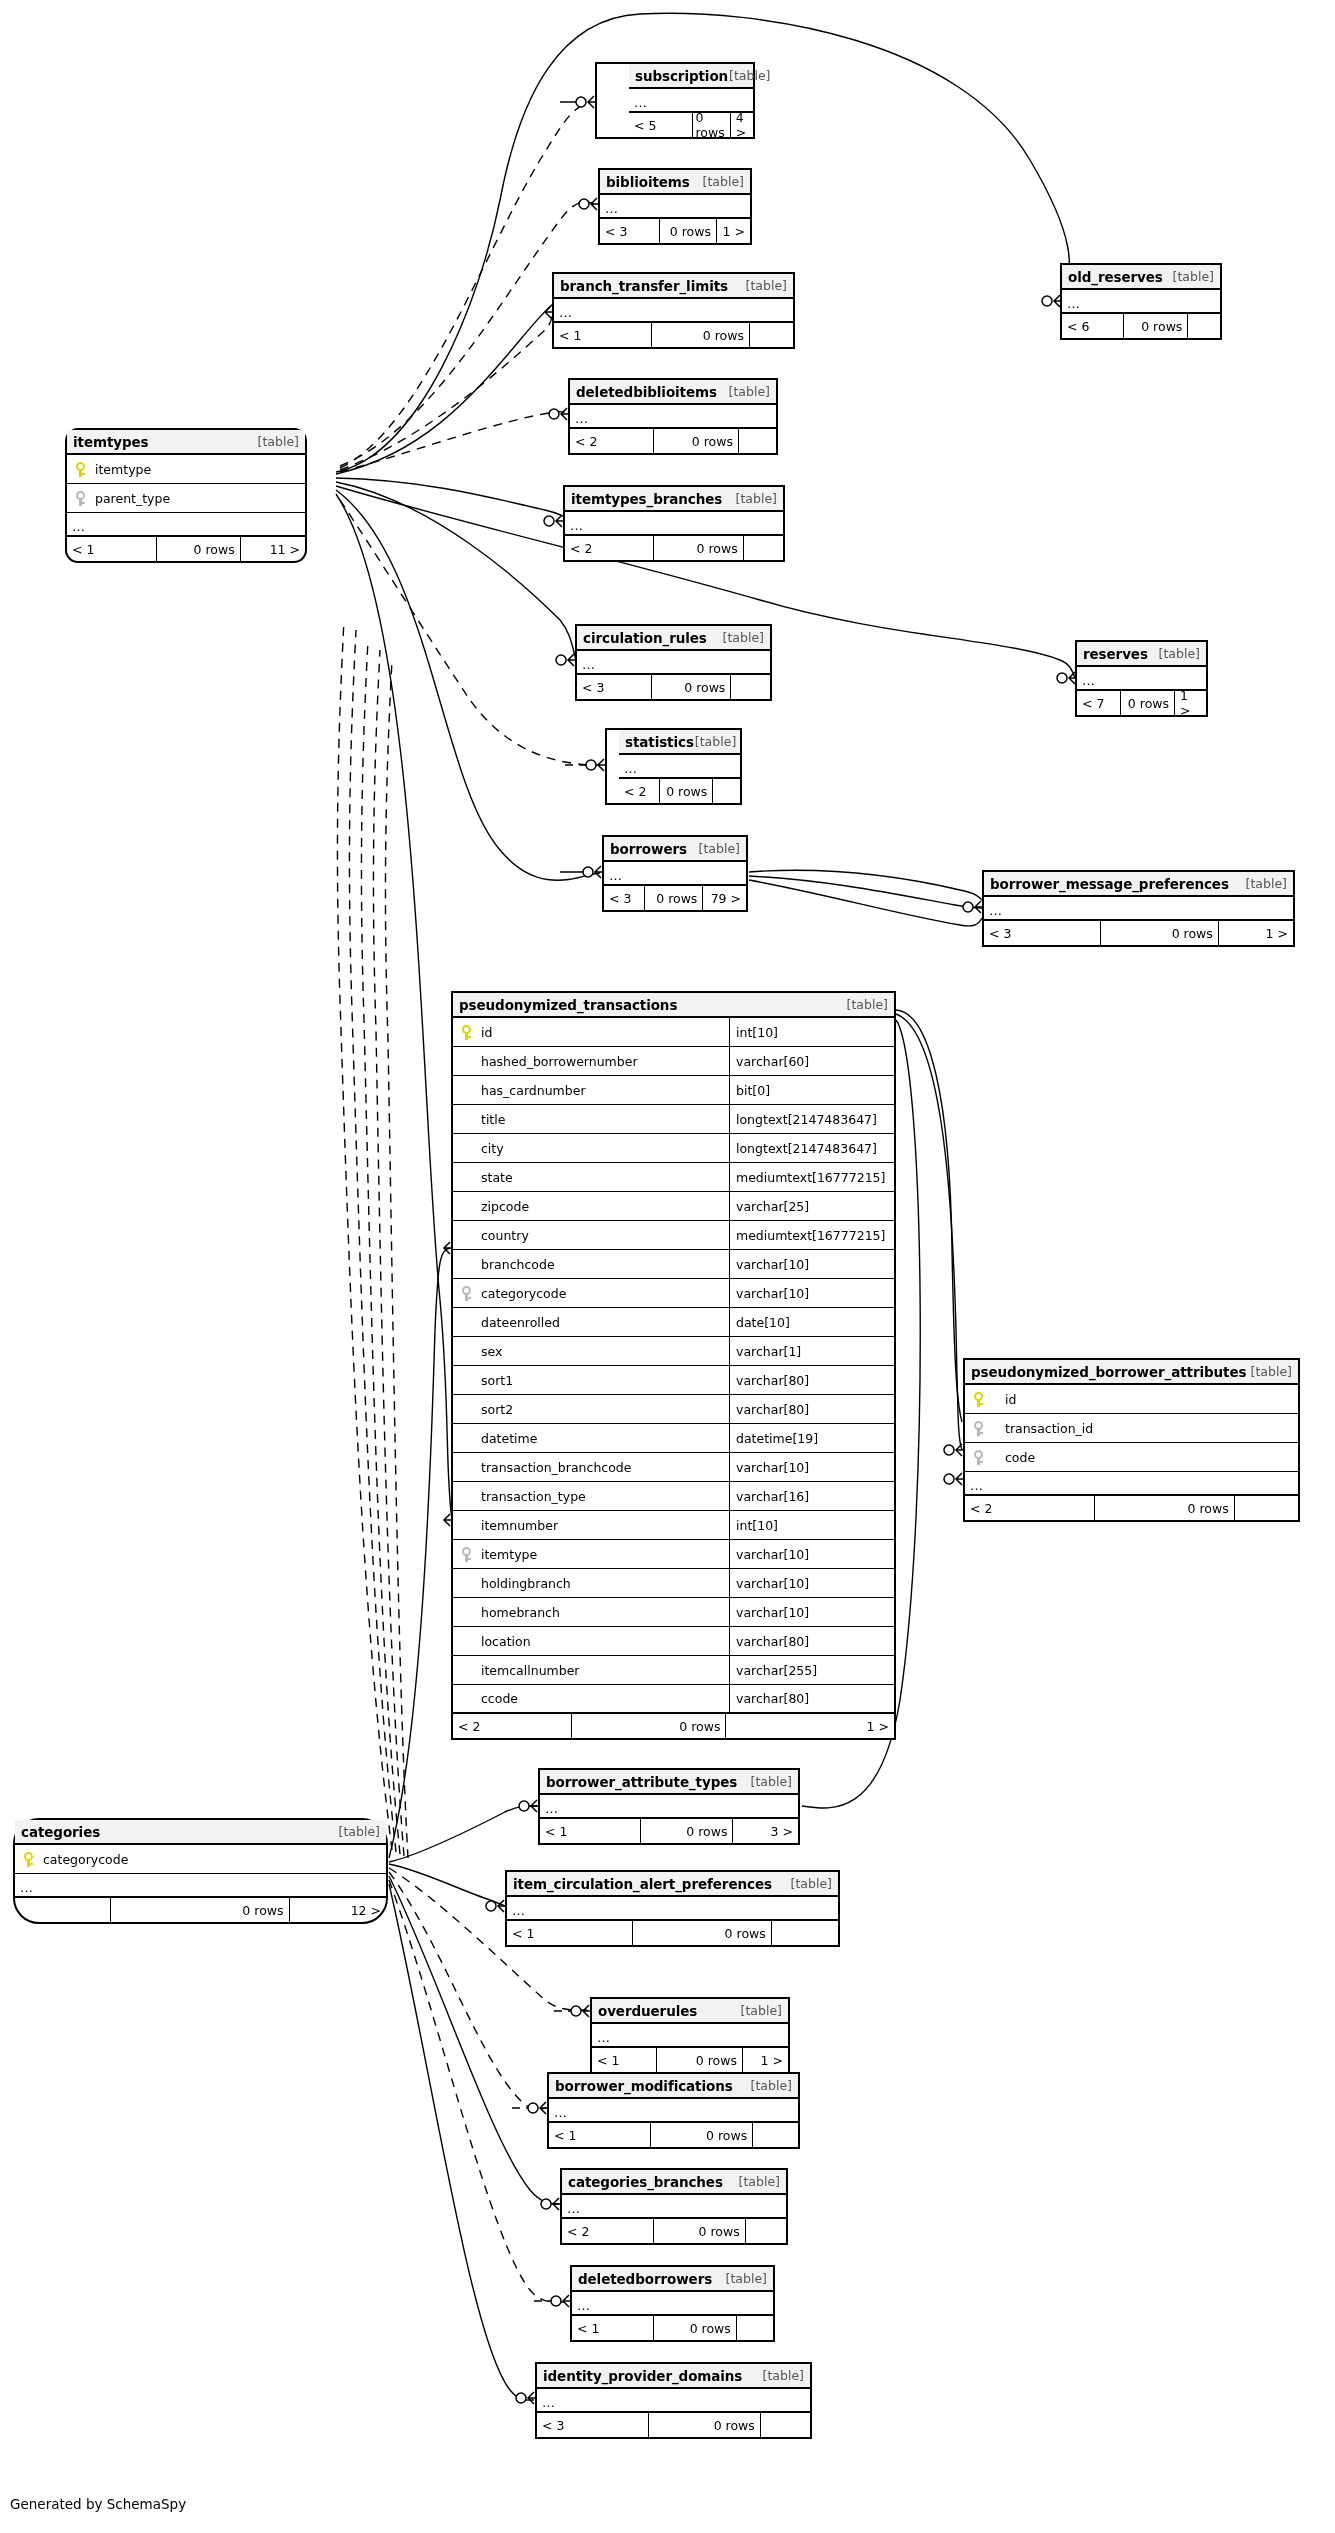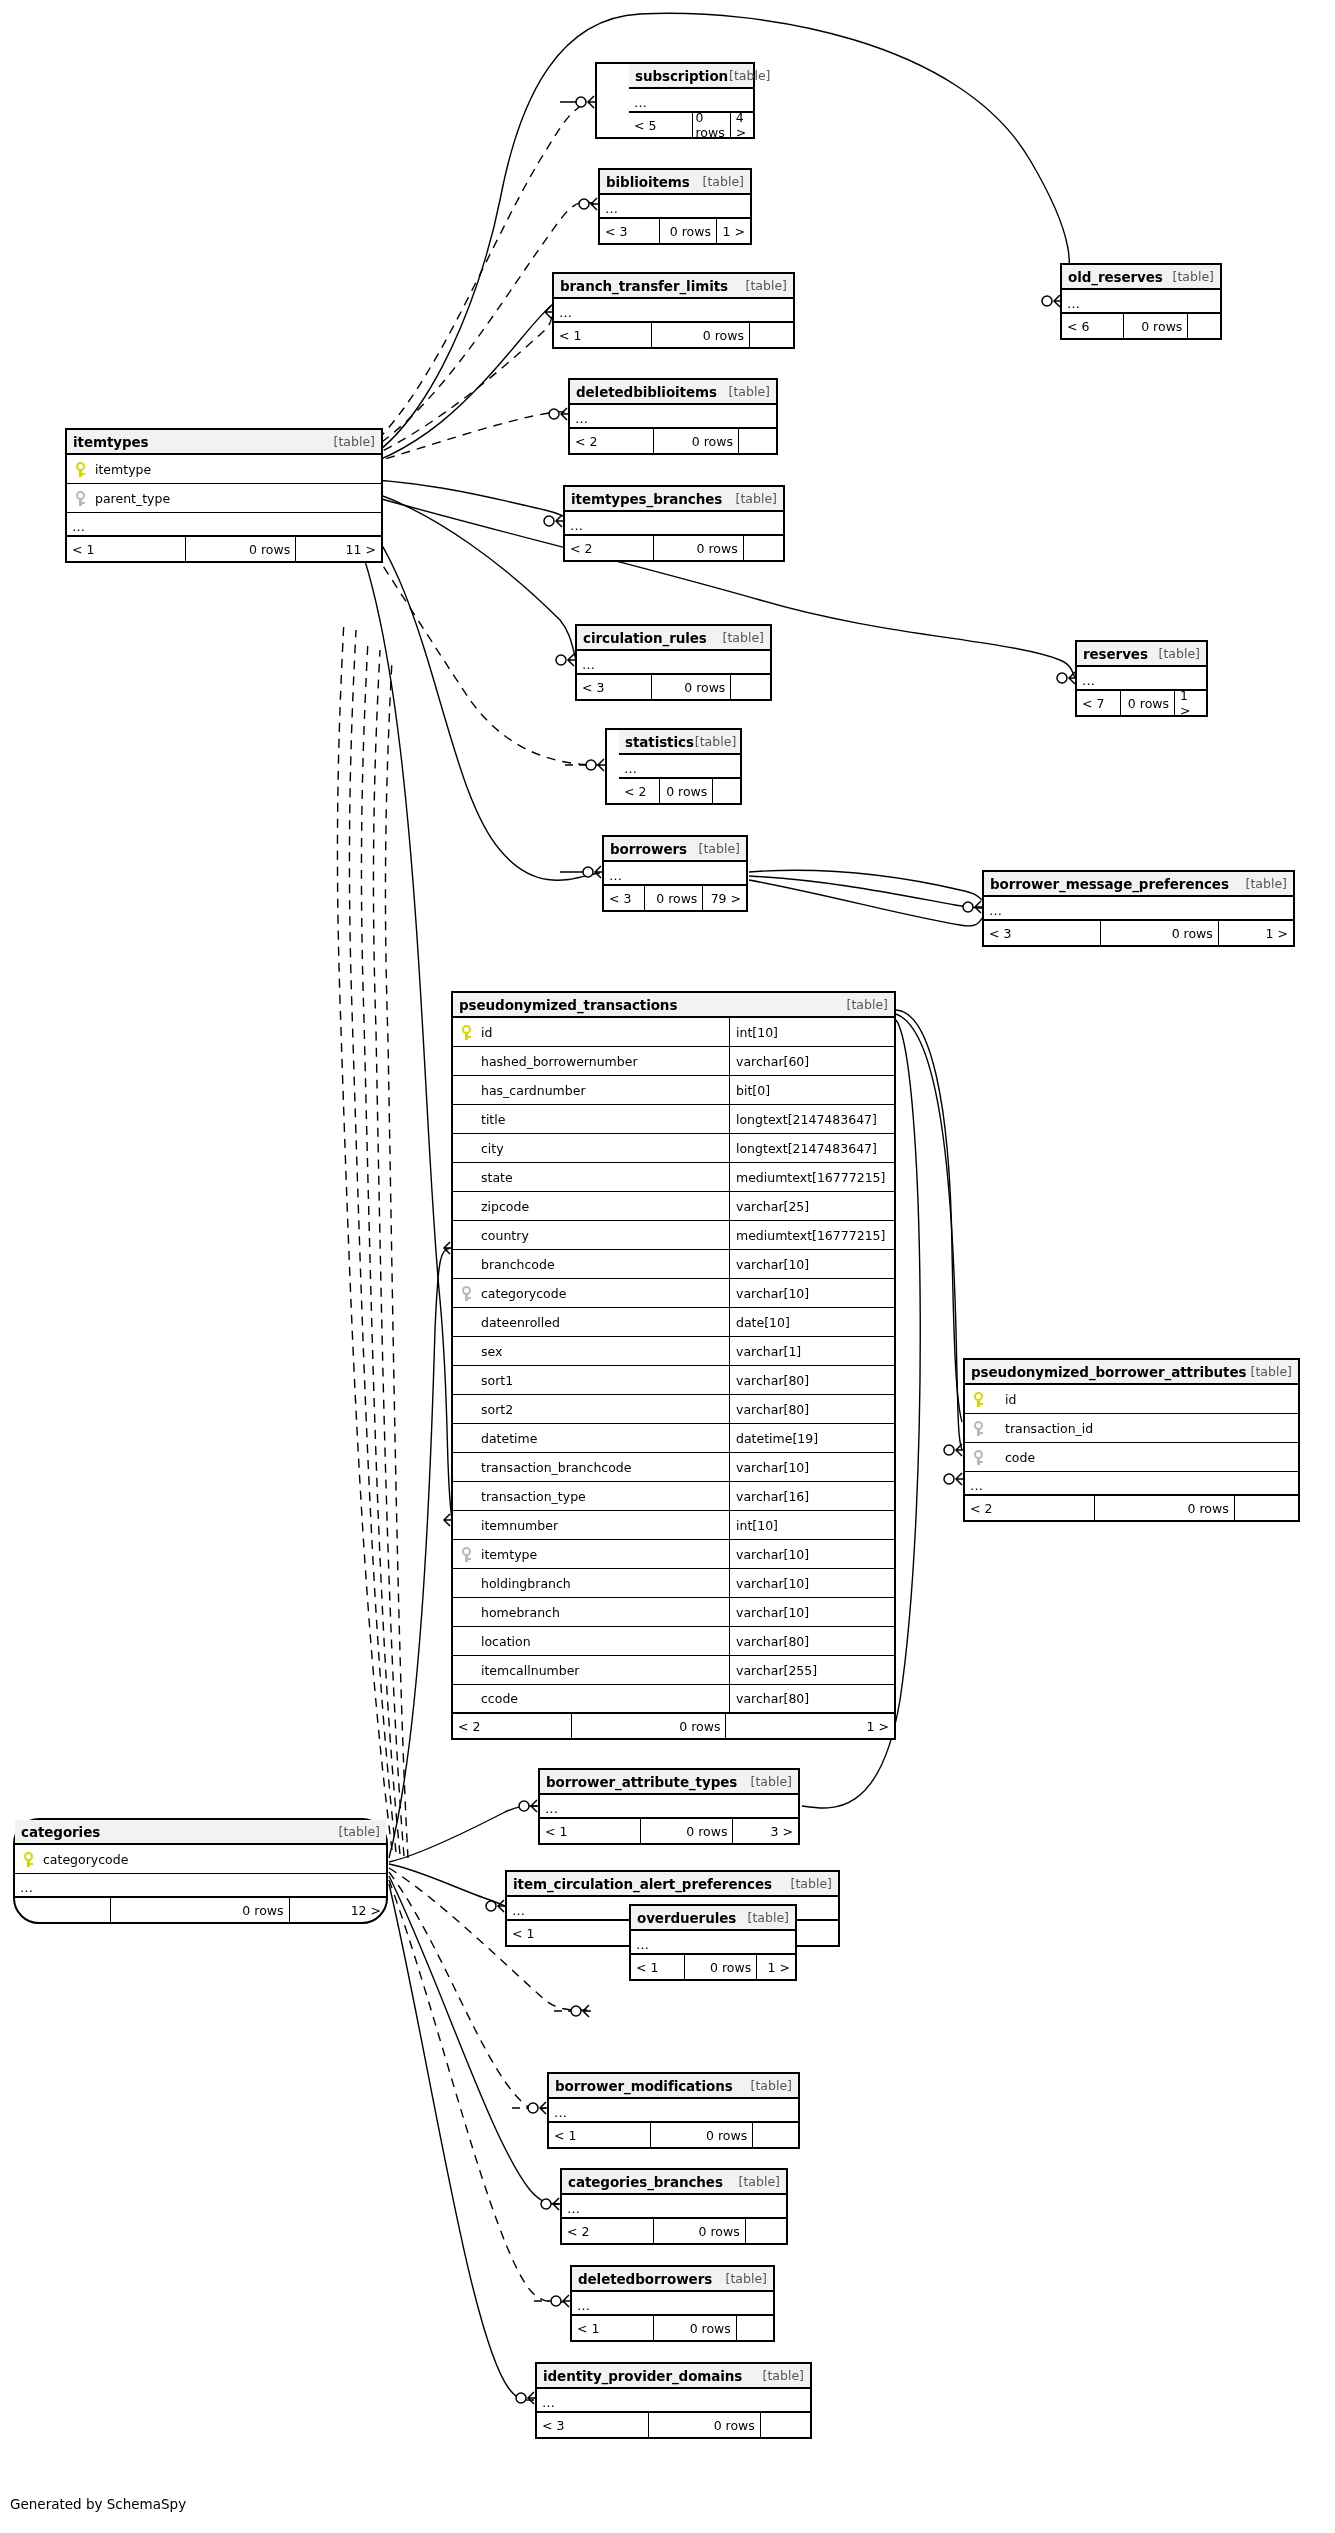--- a/index.html
+++ b/index.html
@@ -164,21 +164,21 @@
       <span class="tg">[table]</span>
     </div>
     <div class="ellip">…</div>
     <div class="foot">
       <div class="f1" style="width:39%">&lt; 6</div>
       <div class="f2" style="width:41%">0 rows</div>
       <div class="f3" style="width:20%"></div>
     </div>
   </div>
 
-  <div class="tbl" style="left:65px;top:428px;width:318px;">
+  <div class="tbl" style="left:65px;top:428px;width:242px;border-radius:13px;">
     <div class="hdr">
       <span class="nm">itemtypes</span>
       <span class="tg">[table]</span>
     </div>
     <div class="col">
       <span class="kc">
           <span class="key pk">
             <span class="kh"></span>
             <span class="kt"></span>
             <span class="kb"></span>
@@ -506,21 +506,21 @@
       <span class="tg">[table]</span>
     </div>
     <div class="ellip">…</div>
     <div class="foot">
       <div class="f1" style="width:38%">&lt; 1</div>
       <div class="f2" style="width:42%">0 rows</div>
       <div class="f3" style="width:20%"></div>
     </div>
   </div>
 
-  <div class="tbl compact" style="left:590px;top:1904px;width:168px;margin-left:39px;">
+  <div class="tbl compact" style="left:590px;top:1997px;width:200px;">
     <div class="hdr">
       <span class="nm">overduerules</span>
       <span class="tg">[table]</span>
     </div>
     <div class="ellip">…</div>
     <div class="foot">
       <div class="f1" style="width:33%">&lt; 1</div>
       <div class="f2" style="width:44%">0 rows</div>
       <div class="f3" style="width:23%">1 &gt;</div>
     </div>

